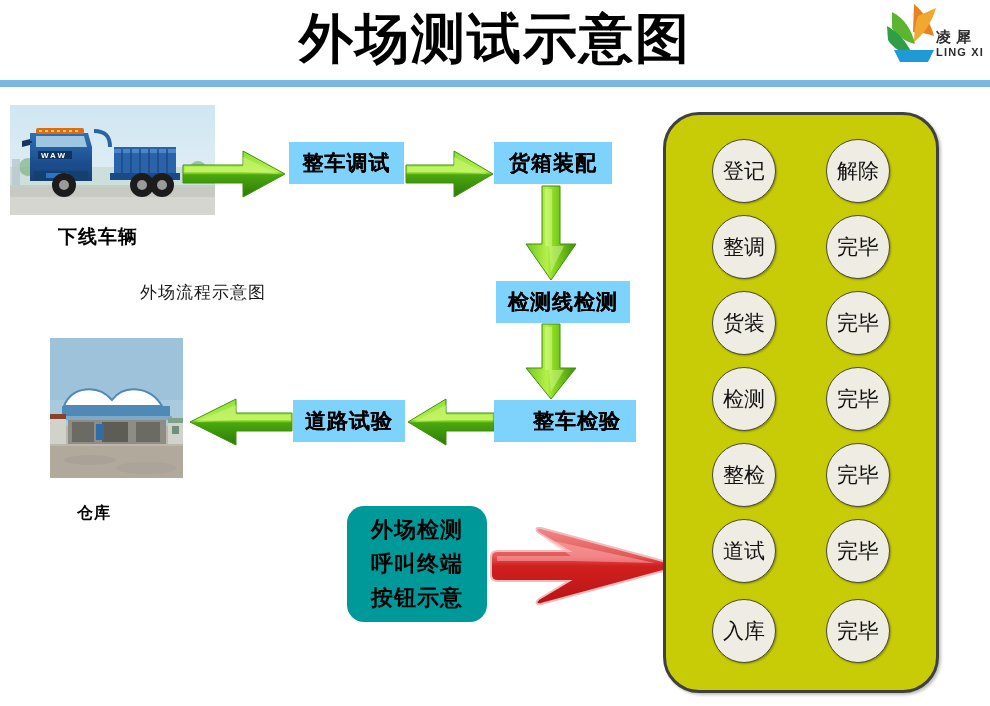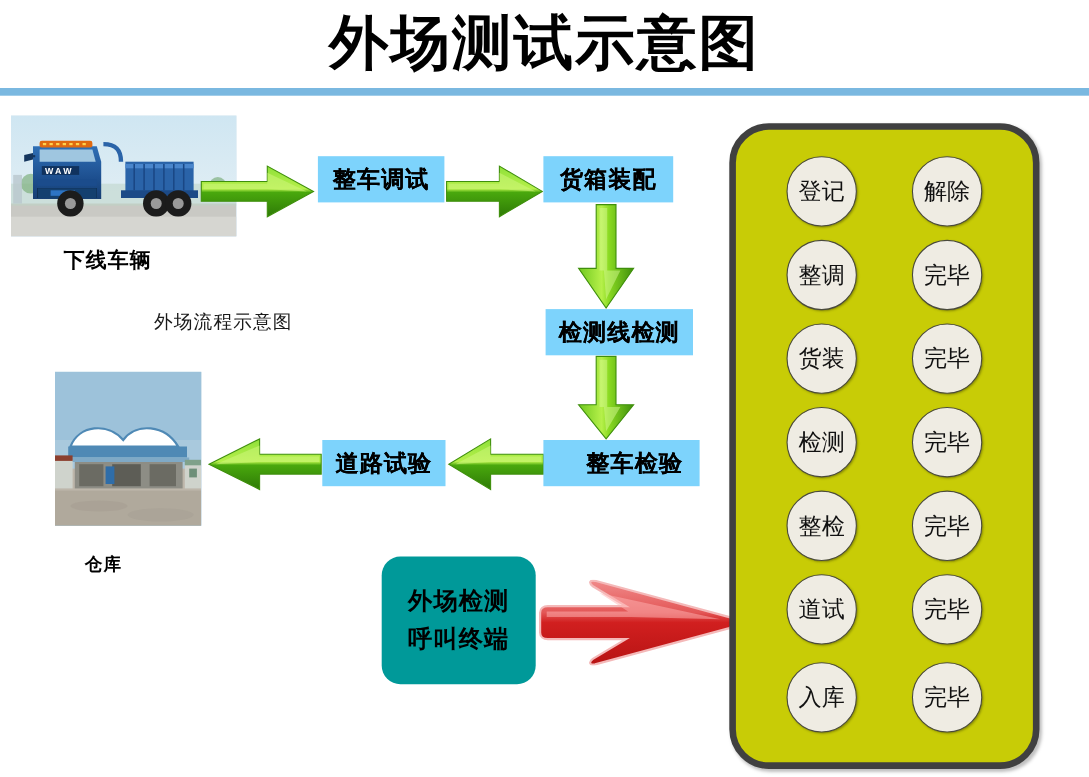--- a/index.html
+++ b/index.html
@@ -95,21 +95,21 @@
   .ga-v1{left:518px;top:184px;width:66px;height:100px;}
   .ga-v2{left:518px;top:322px;width:66px;height:80px;}
 
   
   .red-arrow{position:absolute;left:487px;top:527px;width:185px;height:78px;}
 
   
   .panel{
     position:absolute;left:663px;top:112px;width:270px;height:575px;
     background:#c8cc06;
-    border:6px solid #404040;
+    border:3px solid #404040;
     border-radius:36px;
     box-shadow:2px 2px 3px rgba(0,0,0,.25);
   }
   .panel-grid{
     position:absolute;left:0;top:0;width:270px;height:575px;
   }
   .circ{
     position:absolute;
     width:62px;height:62px;
     border-radius:50%;
@@ -123,20 +123,31 @@
   }
 </style>
 </head>
 <body>
 
 <div id="slide">
 
   <div class="title">外场测试示意图</div>
   <div class="hr-blue"></div>
 
+  <div class="logo">
+    <svg width="60" height="66" viewBox="0 0 60 66">
+      <path d="M30 2 C40 10 47 22 50 34 C44 32 36 30 29 30 Z" fill="#e8821e"></path>
+      <path d="M52 6 C48 20 40 32 30 40 C30 32 31 22 34 14 Z" fill="#f0a830"></path>
+      <path d="M8 10 C20 16 28 28 31 42 C22 40 13 34 8 26 Z" fill="#5cb531"></path>
+      <path d="M3 24 C14 30 23 40 28 52 C18 52 9 46 4 38 Z" fill="#2f9e44"></path>
+      <path d="M10 48 L50 48 L44 60 L16 60 Z" fill="#1f9ad6"></path>
+    </svg>
+    <div class="logo-text-cn">凌犀</div>
+    <div class="logo-text-en">LING XI</div>
+  </div>
 
   <div class="photo photo-truck">
     <svg width="205" height="110" viewBox="0 0 205 110">
       <defs>
         <linearGradient id="sky" x1="0" y1="0" x2="0" y2="1">
           <stop offset="0%" stop-color="#cfe6f2"></stop>
           <stop offset="100%" stop-color="#e8f1f5"></stop>
         </linearGradient>
         <linearGradient id="cab" x1="0" y1="0" x2="0" y2="1">
           <stop offset="0%" stop-color="#2f6fb5"></stop>
@@ -321,20 +332,21 @@
 
   <div class="pbox b1">整车调试</div>
   <div class="pbox b2">货箱装配</div>
   <div class="pbox b3">检测线检测</div>
   <div class="pbox b4">整车检验</div>
   <div class="pbox b5">道路试验</div>
 
   <div class="teal-box">
     <span>外场检测</span>
     <span>呼叫终端</span>
+    <span>按钮示意</span>
   </div>
 
   <div class="red-arrow">
     <svg width="185" height="78" viewBox="0 0 185 78">
       <defs>
         <linearGradient id="rd1" x1="0" y1="0" x2="0" y2="1">
           <stop offset="0%" stop-color="#f08a8a"></stop>
           <stop offset="38%" stop-color="#e35757"></stop>
           <stop offset="50%" stop-color="#d11f1f"></stop>
           <stop offset="100%" stop-color="#b81414"></stop>

